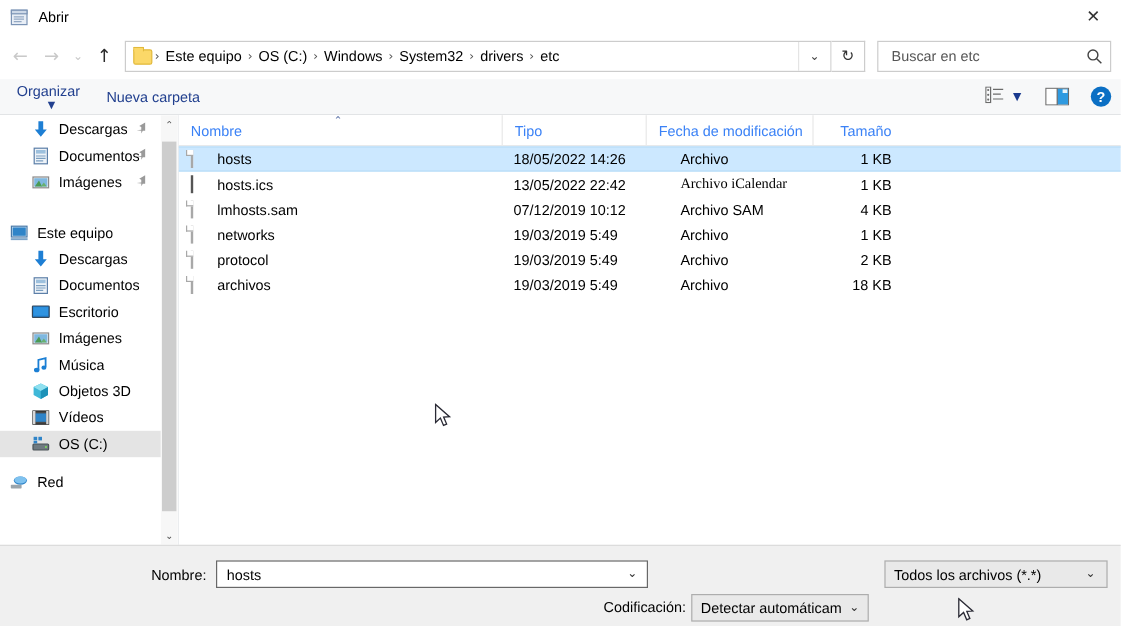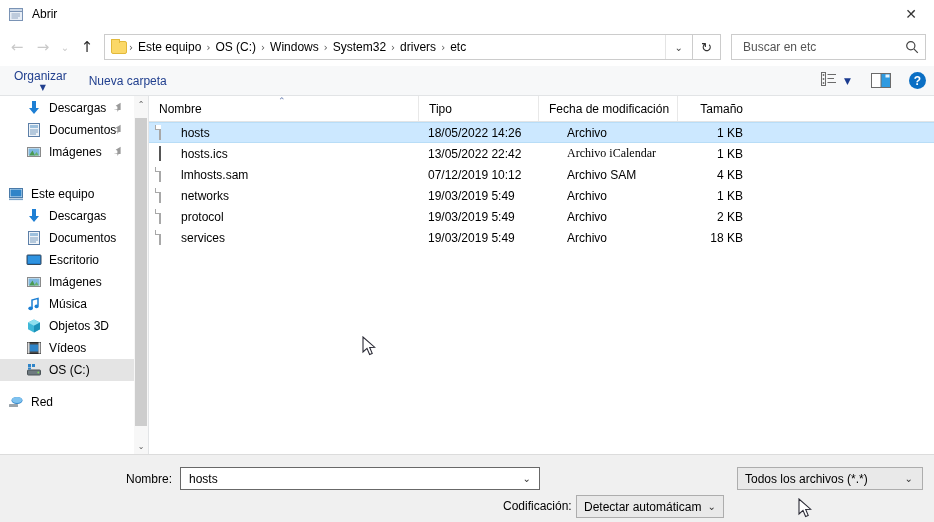--- a/index.html
+++ b/index.html
@@ -278,21 +278,21 @@
   #colheader {
     height: 26px;
     flex: 0 0 26px;
     display: flex;
     border-bottom: 1px solid #e2e4e6;
     position: relative;
     background: #ffffff;
   }
   .col {
     font-size: 12px;
-    color: #000000;
+    color: #3b82f6;
     display: flex;
     align-items: center;
     padding-left: 10px;
     border-left: 1px solid #e8e8e8;
     position: relative;
     white-space: nowrap;
   }
   .col:first-child { border-left: none; }
   .col.num { justify-content: flex-end; padding-right: 14px; padding-left: 6px;}
   #sort-ind {
@@ -697,21 +697,21 @@
               <span class="fileicon"><span class="doc-ico"></span></span>
               <span>protocol</span>
             </div>
             <div class="cell txt" style="width: 139px;">19/03/2019 5:49</div>
             <div class="cell txt" style="width: 120px;">Archivo</div>
             <div class="cell num" style="width: 80px;">2 KB</div>
           </div>
           <div class="row">
             <div class="cell name" style="width: 269px;">
               <span class="fileicon"><span class="doc-ico"></span></span>
-              <span>services</span>
+              <span>archivos</span>
             </div>
             <div class="cell txt" style="width: 139px;">19/03/2019 5:49</div>
             <div class="cell txt" style="width: 120px;">Archivo</div>
             <div class="cell num" style="width: 80px;">18 KB</div>
           </div>
         </div>
     </div>
   </div>
 
   <div id="footer">

